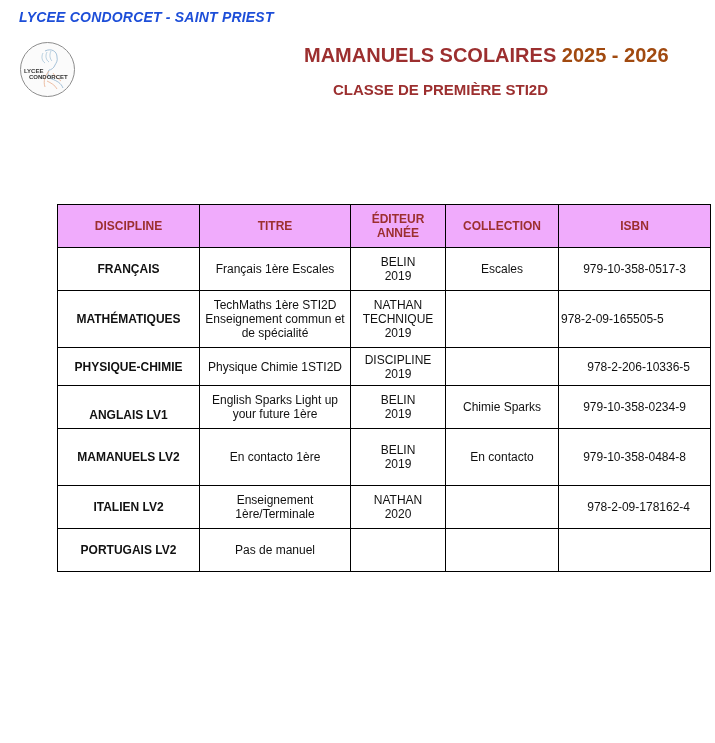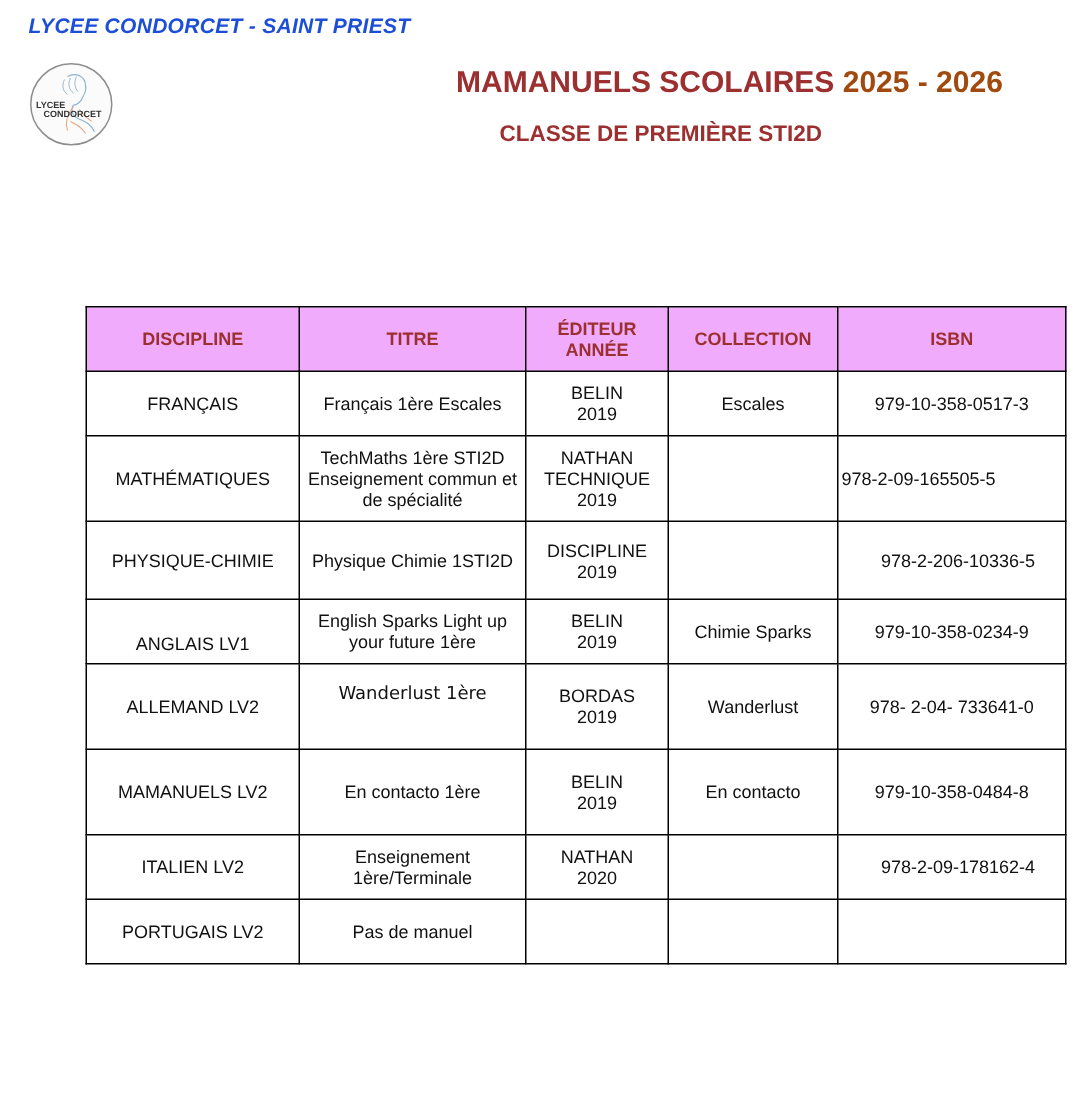--- a/index.html
+++ b/index.html
@@ -14,21 +14,21 @@
   .logo .lt2 { position: absolute; left: 8px; top: 31px; font-size: 6px; font-weight: bold; color: #333; line-height: 6px; }
   .title1 { position: absolute; left: 304px; top: 44px; font-size: 20px; font-weight: bold; color: #9c2f2f; }
   .title1 .yr { color: #a14a10; }
   .title2 { position: absolute; left: 333px; top: 81px; font-size: 15px; font-weight: bold; color: #9c2f2f; }
 
   table.manuals { position: absolute; left: 57px; top: 204px; border-collapse: collapse;
                   table-layout: fixed; width: 653px; }
   table.manuals td, table.manuals th { border: 1px solid #000; text-align: center; vertical-align: middle;
                   font-size: 12px; color: #111; padding: 0 2px; line-height: 14px; }
   table.manuals th { background: #f0abfc; color: #9c2f2f; font-weight: bold; height: 42px; text-align: center; }
-  td.disc { color: #9c2f2f; font-weight: normal; }
+  td.disc { color: #9c2f2f; font-weight: bold; }
   td.section { color: #7a1f1f; font-weight: bold; font-size: 12.5px; letter-spacing: 0.2px; }
   .sans-dejavu { font-family: "DejaVu Sans", sans-serif; font-size: 12px; }
 </style>
 </head>
 <body>
 
 <div class="school">LYCEE CONDORCET  - SAINT PRIEST</div>
 
 <div class="logo">
   <svg width="55" height="55" viewBox="0 0 55 55">
@@ -72,42 +72,35 @@
       <td>Escales</td>
       <td>979-10-358-0517-3</td>
     </tr>
     <tr style="height:57px">
       <td class="disc">MATHÉMATIQUES</td>
       <td>TechMaths 1ère STI2D Enseignement commun et de spécialité</td>
       <td><span>NATHAN TECHNIQUE</span><br><span>2019</span></td>
       <td></td>
       <td style="text-align:left;padding-right:20px">978-2-09-165505-5</td>
     </tr>
-    <tr style="height:52px">
+    <tr style="height:38px">
       <td class="disc">PHYSIQUE-CHIMIE</td>
       <td>Physique Chimie 1STI2D</td>
       <td><span>DISCIPLINE</span><br><span>2019</span></td>
       <td></td>
       <td style="text-align:right;padding-right:20px">978-2-206-10336-5</td>
     </tr>
 
 
     <tr style="height:43px">
       <td class="disc" style="vertical-align:bottom;padding-bottom:6px">ANGLAIS LV1</td>
       <td>English Sparks Light up your future 1ère</td>
       <td><span>BELIN</span><br><span>2019</span></td>
       <td>Chimie Sparks</td>
       <td>979-10-358-0234-9</td>
-    </tr>
-    <tr style="height:57px">
-      <td class="disc">ALLEMAND LV2</td>
-      <td class="sans-dejavu" style="vertical-align:top;padding-top:12px">Wanderlust 1ère</td>
-      <td><span>BORDAS</span><br><span>2019</span></td>
-      <td>Wanderlust</td>
-      <td>978- 2-04- 733641-0</td>
     </tr>
     <tr style="height:57px">
       <td class="disc">MAMANUELS LV2</td>
       <td>En contacto 1ère</td>
       <td><span>BELIN</span><br><span>2019</span></td>
       <td>En contacto</td>
       <td>979-10-358-0484-8</td>
     </tr>
     <tr style="height:43px">
       <td class="disc">ITALIEN LV2</td>

